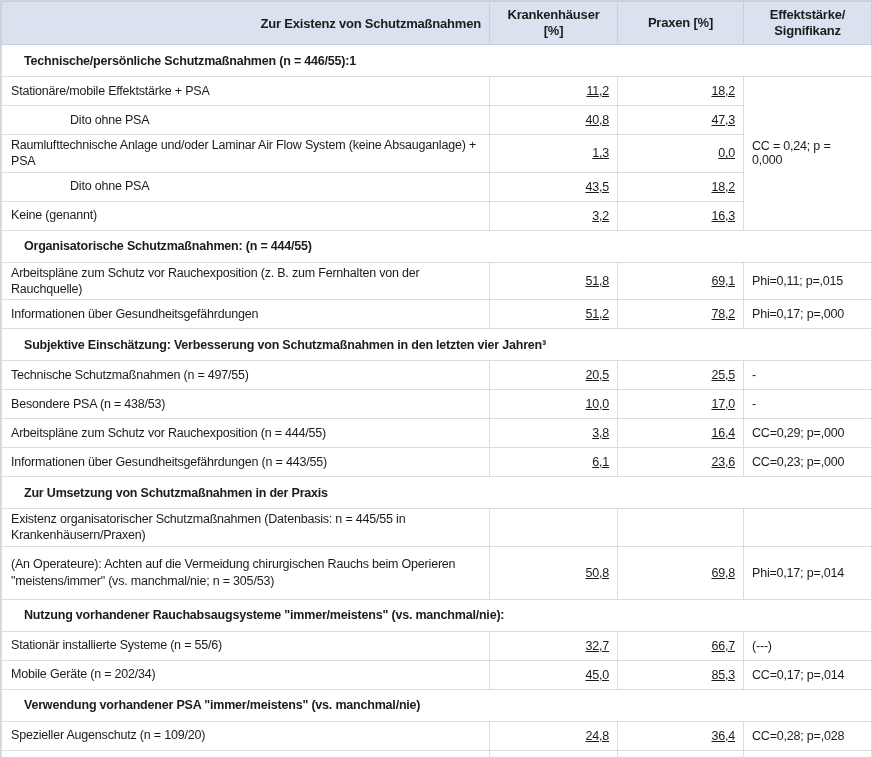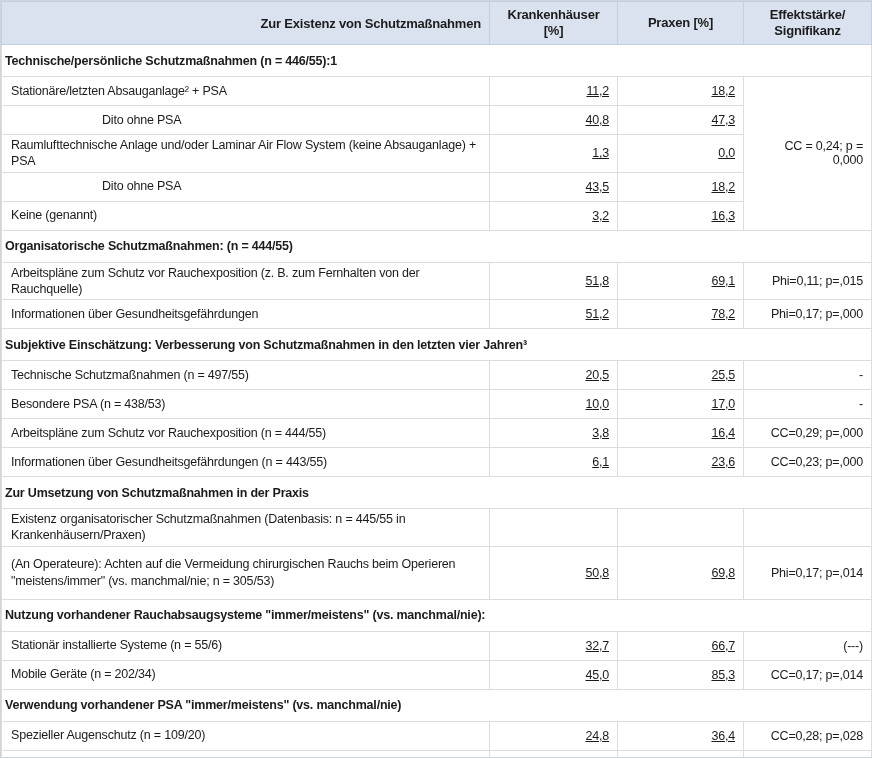--- a/index.html
+++ b/index.html
@@ -40,28 +40,28 @@
     font-weight: bold;
     font-size: 13px;
   }
   th.title { text-align: right; padding-left: 9px; }
   th.num-h { text-align: center; line-height: 1.25; }
 
   
   tr.section td {
     font-weight: bold;
     height: 27px;
-    padding-left: 3px;
+    padding-left: 22px;
   }
   
   tr.data td { height: 24px; }
   tr.data td.label { text-align: left; padding-left: 9px; line-height: 1.3; }
-  tr.data td.label.indent { padding-left: 100px; }
+  tr.data td.label.indent { padding-left: 68px; }
   tr.data td.num { text-align: right; text-decoration: underline; }
-  tr.data td.eff { text-align: right; }
+  tr.data td.eff { text-align: left; }
   tr.tall td { height: 48px; }
 </style>
 </head>
 <body>
 
 <div class="wrap">
   <table class="data-table">
     <colgroup>
         <col class="c1">
         <col class="c2">
@@ -78,21 +78,21 @@
         <span>Effektstärke/</span><br>
         <span>Signifikanz</span>
       </th>
     </tr>
 
     <tr class="section">
       <td colspan="4">Technische/persönliche Schutzmaßnahmen (n = 446/55):1</td>
     </tr>
 
     <tr class="data">
-      <td class="label">Stationäre/letzten Absauganlage² + PSA</td>
+      <td class="label">Stationäre/mobile Effektstärke + PSA</td>
       <td class="num">11,2</td>
       <td class="num">18,2</td>
       <td class="eff" rowspan="5">CC = 0,24; p = 0,000</td>
     </tr>
     <tr class="data">
       <td class="label indent">Dito ohne PSA</td>
       <td class="num">40,8</td>
       <td class="num">47,3</td>
     </tr>
     <tr class="data">

